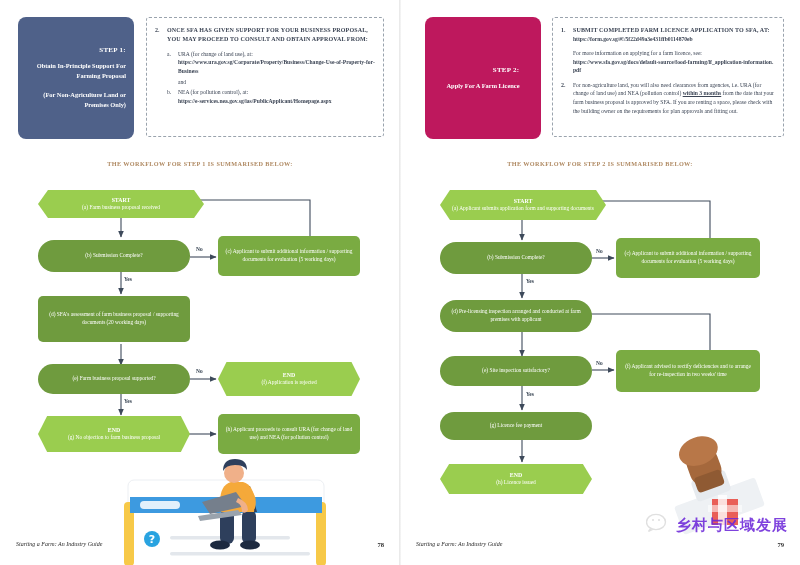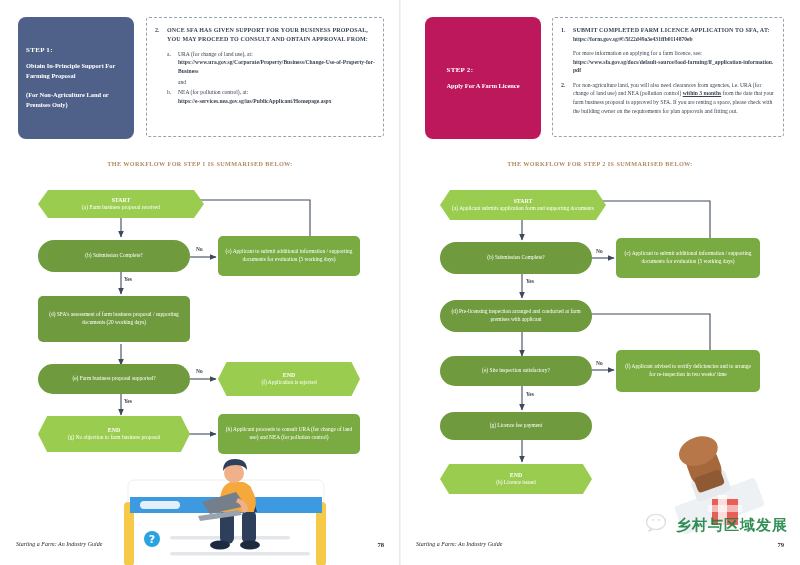--- a/index.html
+++ b/index.html
@@ -16,21 +16,21 @@
   .page-right{left:400px;}
   .gutter{position:absolute;left:399px;top:0;width:2px;height:565px;
     background:linear-gradient(to right,rgba(0,0,0,0.10),rgba(0,0,0,0.03));}
 
   
   .topzone{position:absolute;left:0;top:12px;width:400px;height:135px;}
   .stepbox{
     position:absolute;left:18px;top:5px;width:116px;height:122px;
     border-radius:8px;
     display:flex;align-items:center;justify-content:center;
-    color:#fff;text-align:left;
+    color:#fff;text-align:right;
   }
   .stepbox .inner{padding:0 8px;}
   .step-title{font-weight:bold;font-size:7px;letter-spacing:.3px;margin-bottom:7px;}
   .step-sub{font-weight:bold;font-size:6.4px;line-height:1.55;}
   .step-note{font-weight:bold;font-size:6.4px;line-height:1.55;margin-top:9px;}
 
   .dashbox{
     position:absolute;left:146px;top:5px;width:238px;height:120px;
     border:1px dashed #9aa3ad;border-radius:3px;
     padding:8px 8px 6px 8px;box-sizing:border-box;
@@ -77,21 +77,21 @@
   .illus-right{position:absolute;right:0;bottom:25px;width:165px;height:110px;}
 
   
   .footer{position:absolute;bottom:10px;left:0;width:400px;height:14px;}
   .f-title{position:absolute;left:16px;top:0;font-size:6px;font-style:italic;color:#2b2b2b;}
   .f-page{position:absolute;right:16px;top:0;font-size:6.6px;font-weight:bold;color:#2b2b2b;}
 
   
   .watermark{position:absolute;right:12px;bottom:28px;display:flex;align-items:center;gap:4px;
      opacity:.88;pointer-events:none;}
-  .wm-text{font-family:Liberation Mono, monospace;font-size:15px;font-weight:bold;color:#15803d;
+  .wm-text{font-family:Liberation Mono, monospace;font-size:15px;font-weight:bold;color:#6d28d9;
      letter-spacing:1px;}
   .wm-badge{position:absolute;right:58px;bottom:36px;width:34px;height:34px;}
 </style>
 </head>
 <body>
 
 <div class="page page-left">
 
   <div class="topzone">
     <div class="stepbox" style="background:#4f6189">

